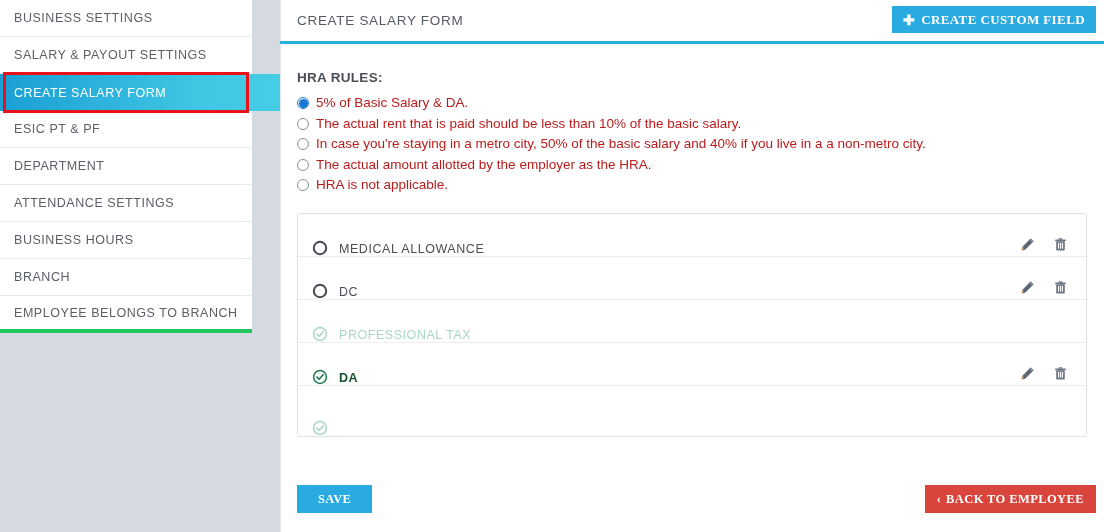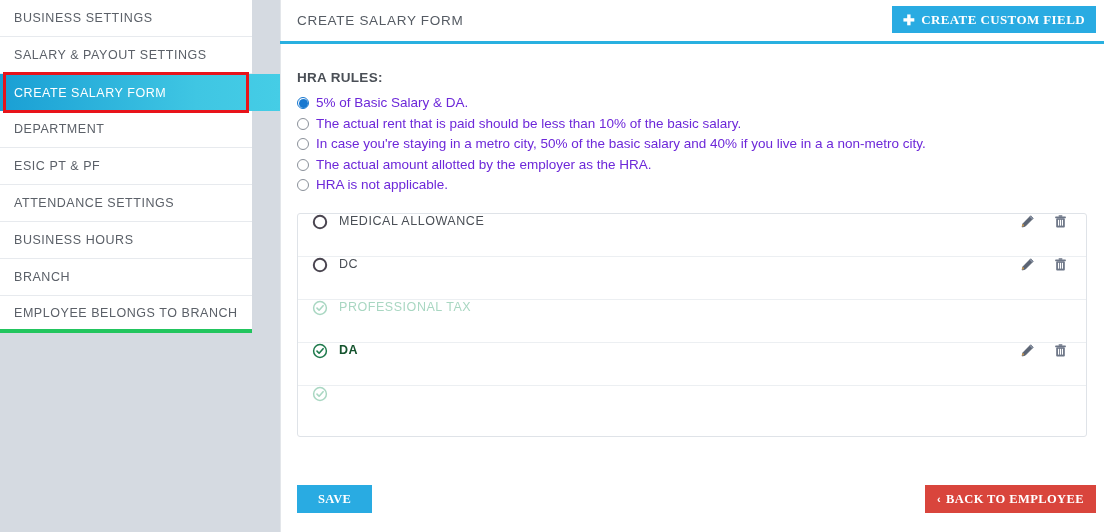--- a/index.html
+++ b/index.html
@@ -95,32 +95,32 @@
     border: 1px solid #8a9099; background: #fff;
     margin-top: 3px; margin-right: 7px; flex: 0 0 12px;
     position: relative; cursor: pointer;
   }
   .radio.checked { border: 1px solid #1878d0; background: #ffffff; }
   .radio.checked::after {
     content: ""; position: absolute; left: 1.5px; top: 1.5px;
     width: 7px; height: 7px; border-radius: 50%; background: #1878d0;
     box-shadow: 0 0 0 1px #1878d0;
   }
-  .rule-label { font-size: 13.5px; color: #6d28d9; line-height: 17px; }
+  .rule-label { font-size: 13.5px; color: #b91c1c; line-height: 17px; }
 
   
   #component-panel {
     margin: 20px 17px 0 17px;
     border: 1px solid #dfe3e8;
     border-radius: 3px;
     background: #ffffff;
   }
   .comp-row {
     height: 43px;
-    display: flex; align-items: flex-start;
+    display: flex; align-items: flex-end;
     border-bottom: 1px solid #eceff2;
     padding: 0 12px 0 14px;
   }
   .comp-row.last { border-bottom: none; height: 50px; }
   .comp-icon { width: 16px; height: 16px; flex: 0 0 16px; margin-right: 11px; }
   .comp-name { font-size: 12.5px; letter-spacing: .55px; flex: 1 1 auto; }
   .comp-name.dark { color: #4a4f56; }
   .comp-name.faded { color: #a9d7c2; }
   .comp-name.green { color: #14532d; font-weight: bold; }
   .comp-actions { display: flex; align-items: center; gap: 18px; padding-right: 6px; }
@@ -156,24 +156,24 @@
         <div class="side-item">
           <span>BUSINESS SETTINGS</span>
         </div>
         <div class="side-item">
           <span>SALARY &amp; PAYOUT SETTINGS</span>
         </div>
         <div class="side-item active">
           <span>CREATE SALARY FORM</span>
         </div>
         <div class="side-item">
+          <span>ESIC PT &amp; PF</span>
+        </div>
+        <div class="side-item">
           <span>DEPARTMENT</span>
-        </div>
-        <div class="side-item">
-          <span>ESIC PT &amp; PF</span>
         </div>
         <div class="side-item">
           <span>ATTENDANCE SETTINGS</span>
         </div>
         <div class="side-item">
           <span>BUSINESS HOURS</span>
         </div>
         <div class="side-item">
           <span>BRANCH</span>
         </div>

